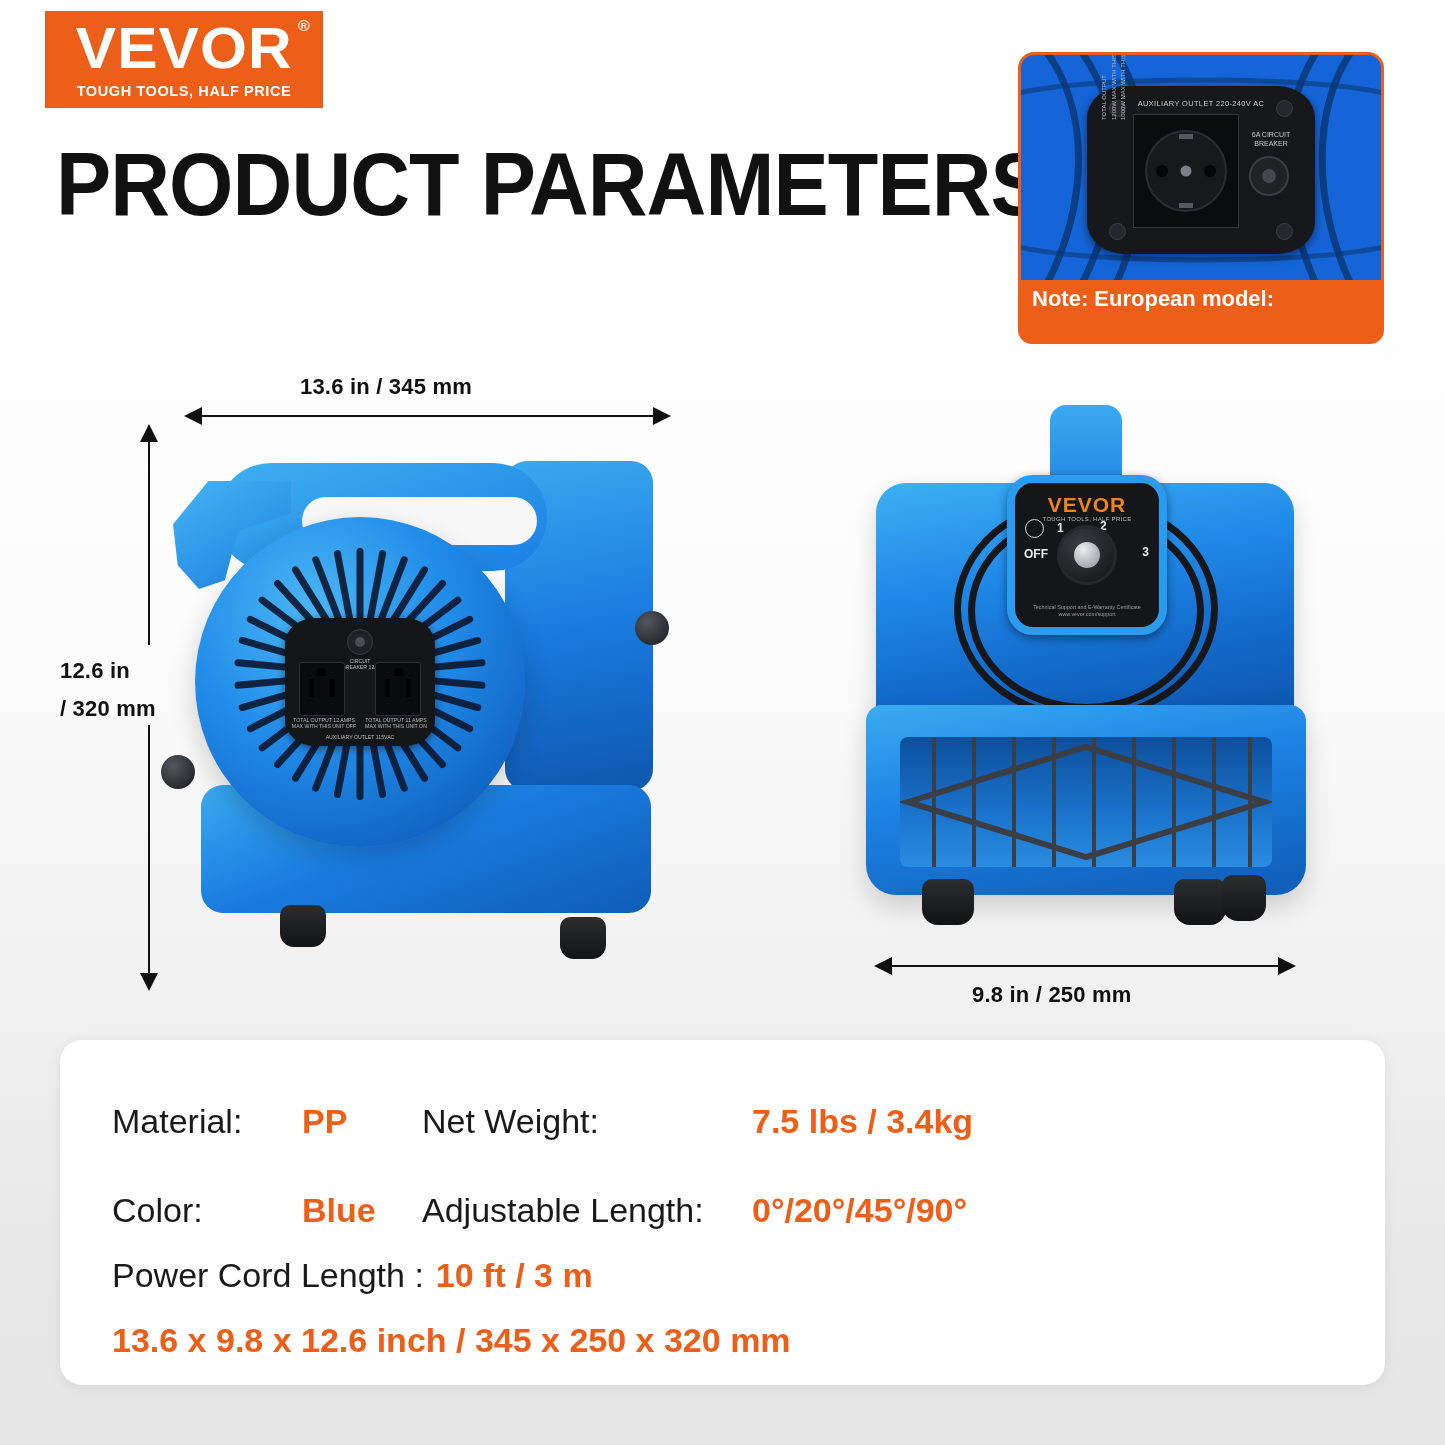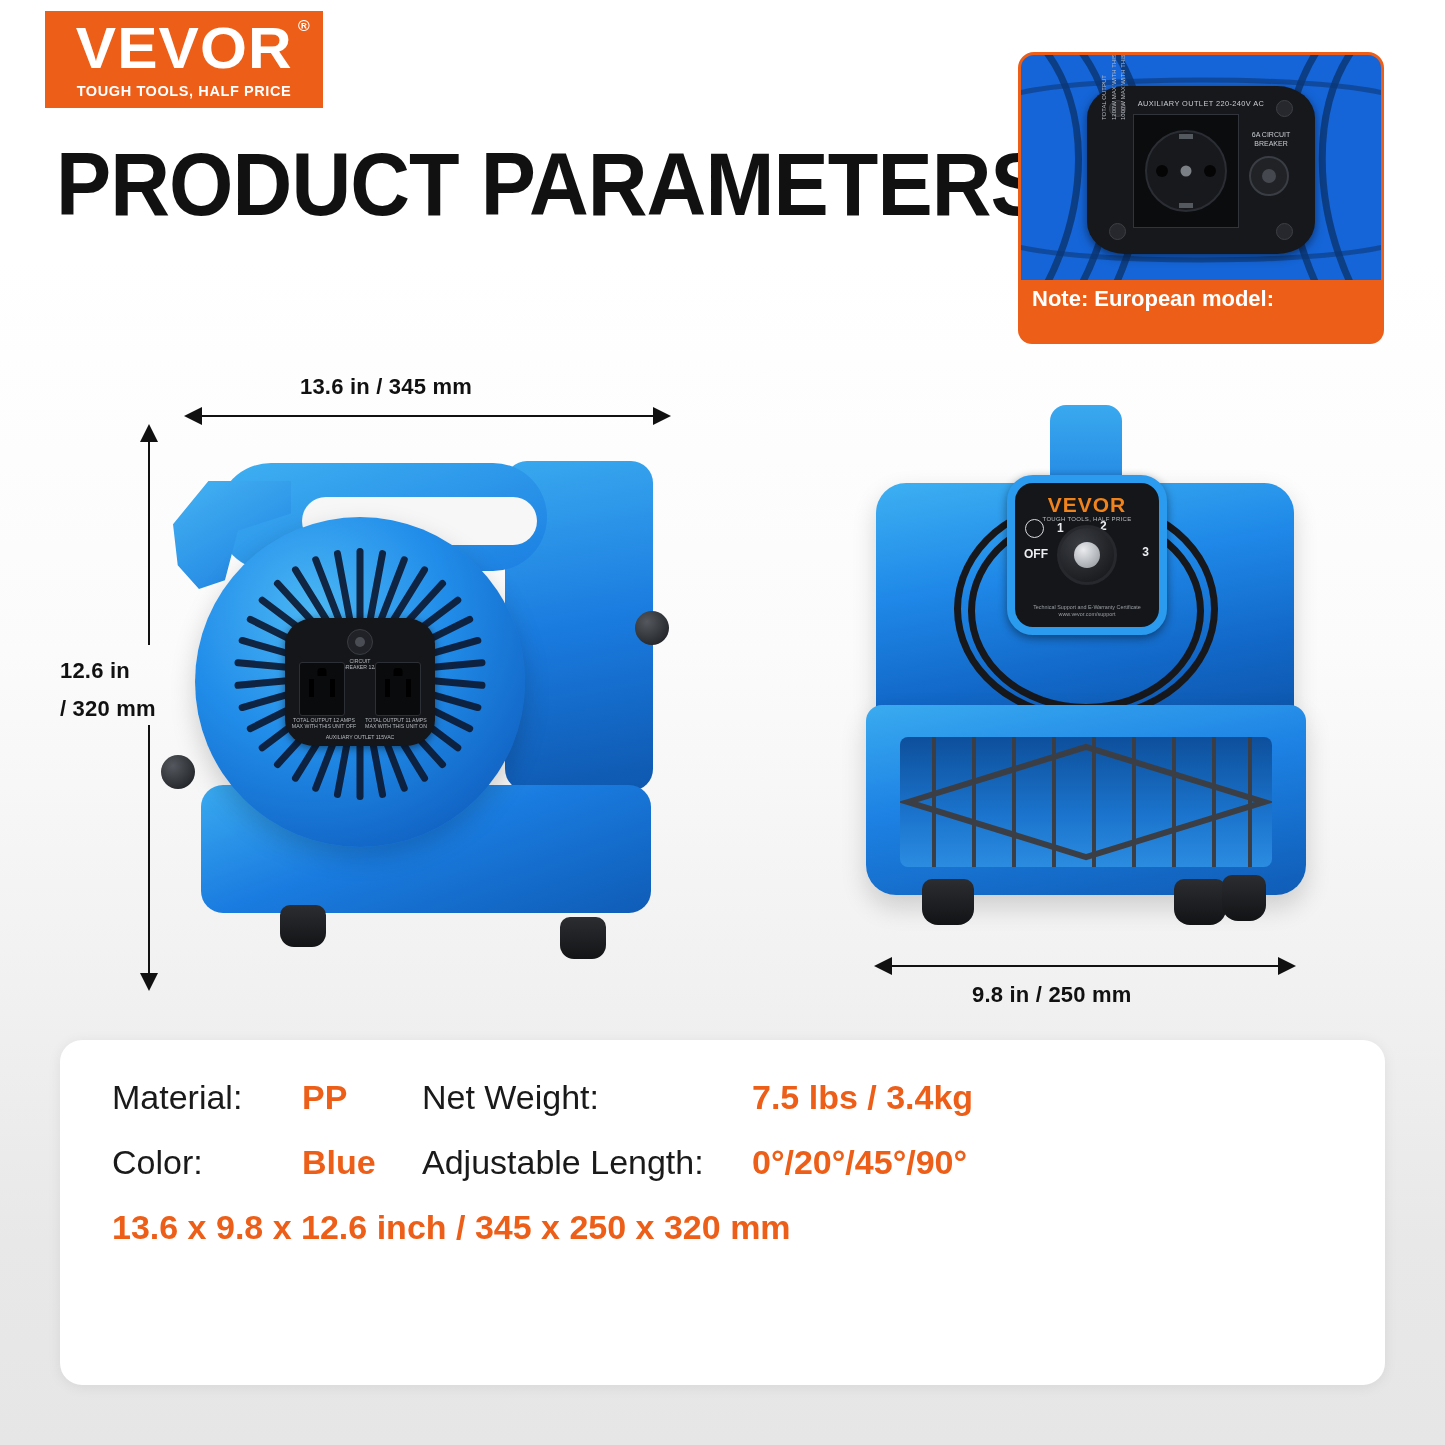--- a/index.html
+++ b/index.html
@@ -150,21 +150,21 @@
     background:linear-gradient(#2b2d31,#121315);}
   .rf1{left:60px;top:474px;} .rf2{left:312px;top:474px;} .rf3{left:360px;top:470px;width:44px;}
 
   
   .spec-card{position:absolute;left:60px;top:1040px;width:1325px;height:345px;background:#fff;
     border-radius:22px;box-shadow:0 2px 14px rgba(0,0,0,.07);}
   .spec-grid{position:absolute;left:52px;top:38px;width:1240px;}
   .spec-row{display:flex;align-items:baseline;margin-bottom:26px;}
   .sp-key{font-size:34px;color:#1a1a1a;}
   .sp-val{font-size:34px;color:#ED5F18;font-weight:bold;}
-  .col-a{width:310px;display:flex;}
+  .col-a{width:310px;display:flex;margin-top:24px;}
   .col-a .sp-key{width:190px;}
   .col-b{display:flex;}
   .col-b .sp-key{width:330px;}
   .wide-row{display:flex;align-items:baseline;margin-bottom:26px;}
   .wide-row .sp-key{margin-right:12px;}
 </style>
 </head>
 <body>
 
 <div class="logo-box">
@@ -387,19 +387,23 @@
       <div class="col-a">
         <span class="sp-key">Color:</span>
         <span class="sp-val">Blue</span>
       </div>
       <div class="col-b">
         <span class="sp-key">Adjustable Length:</span>
         <span class="sp-val">0°/20°/45°/90°</span>
       </div>
     </div>
 
+    <div class="wide-row">
+      <span class="sp-key">Power Cord Length :</span>
+      <span class="sp-val">10 ft / 3 m</span>
+    </div>
 
     <div class="wide-row">
       <span class="sp-val">13.6 x 9.8 x 12.6 inch / 345 x 250 x 320 mm</span>
     </div>
 
   </div>
 </div>
 
 </body></html>

